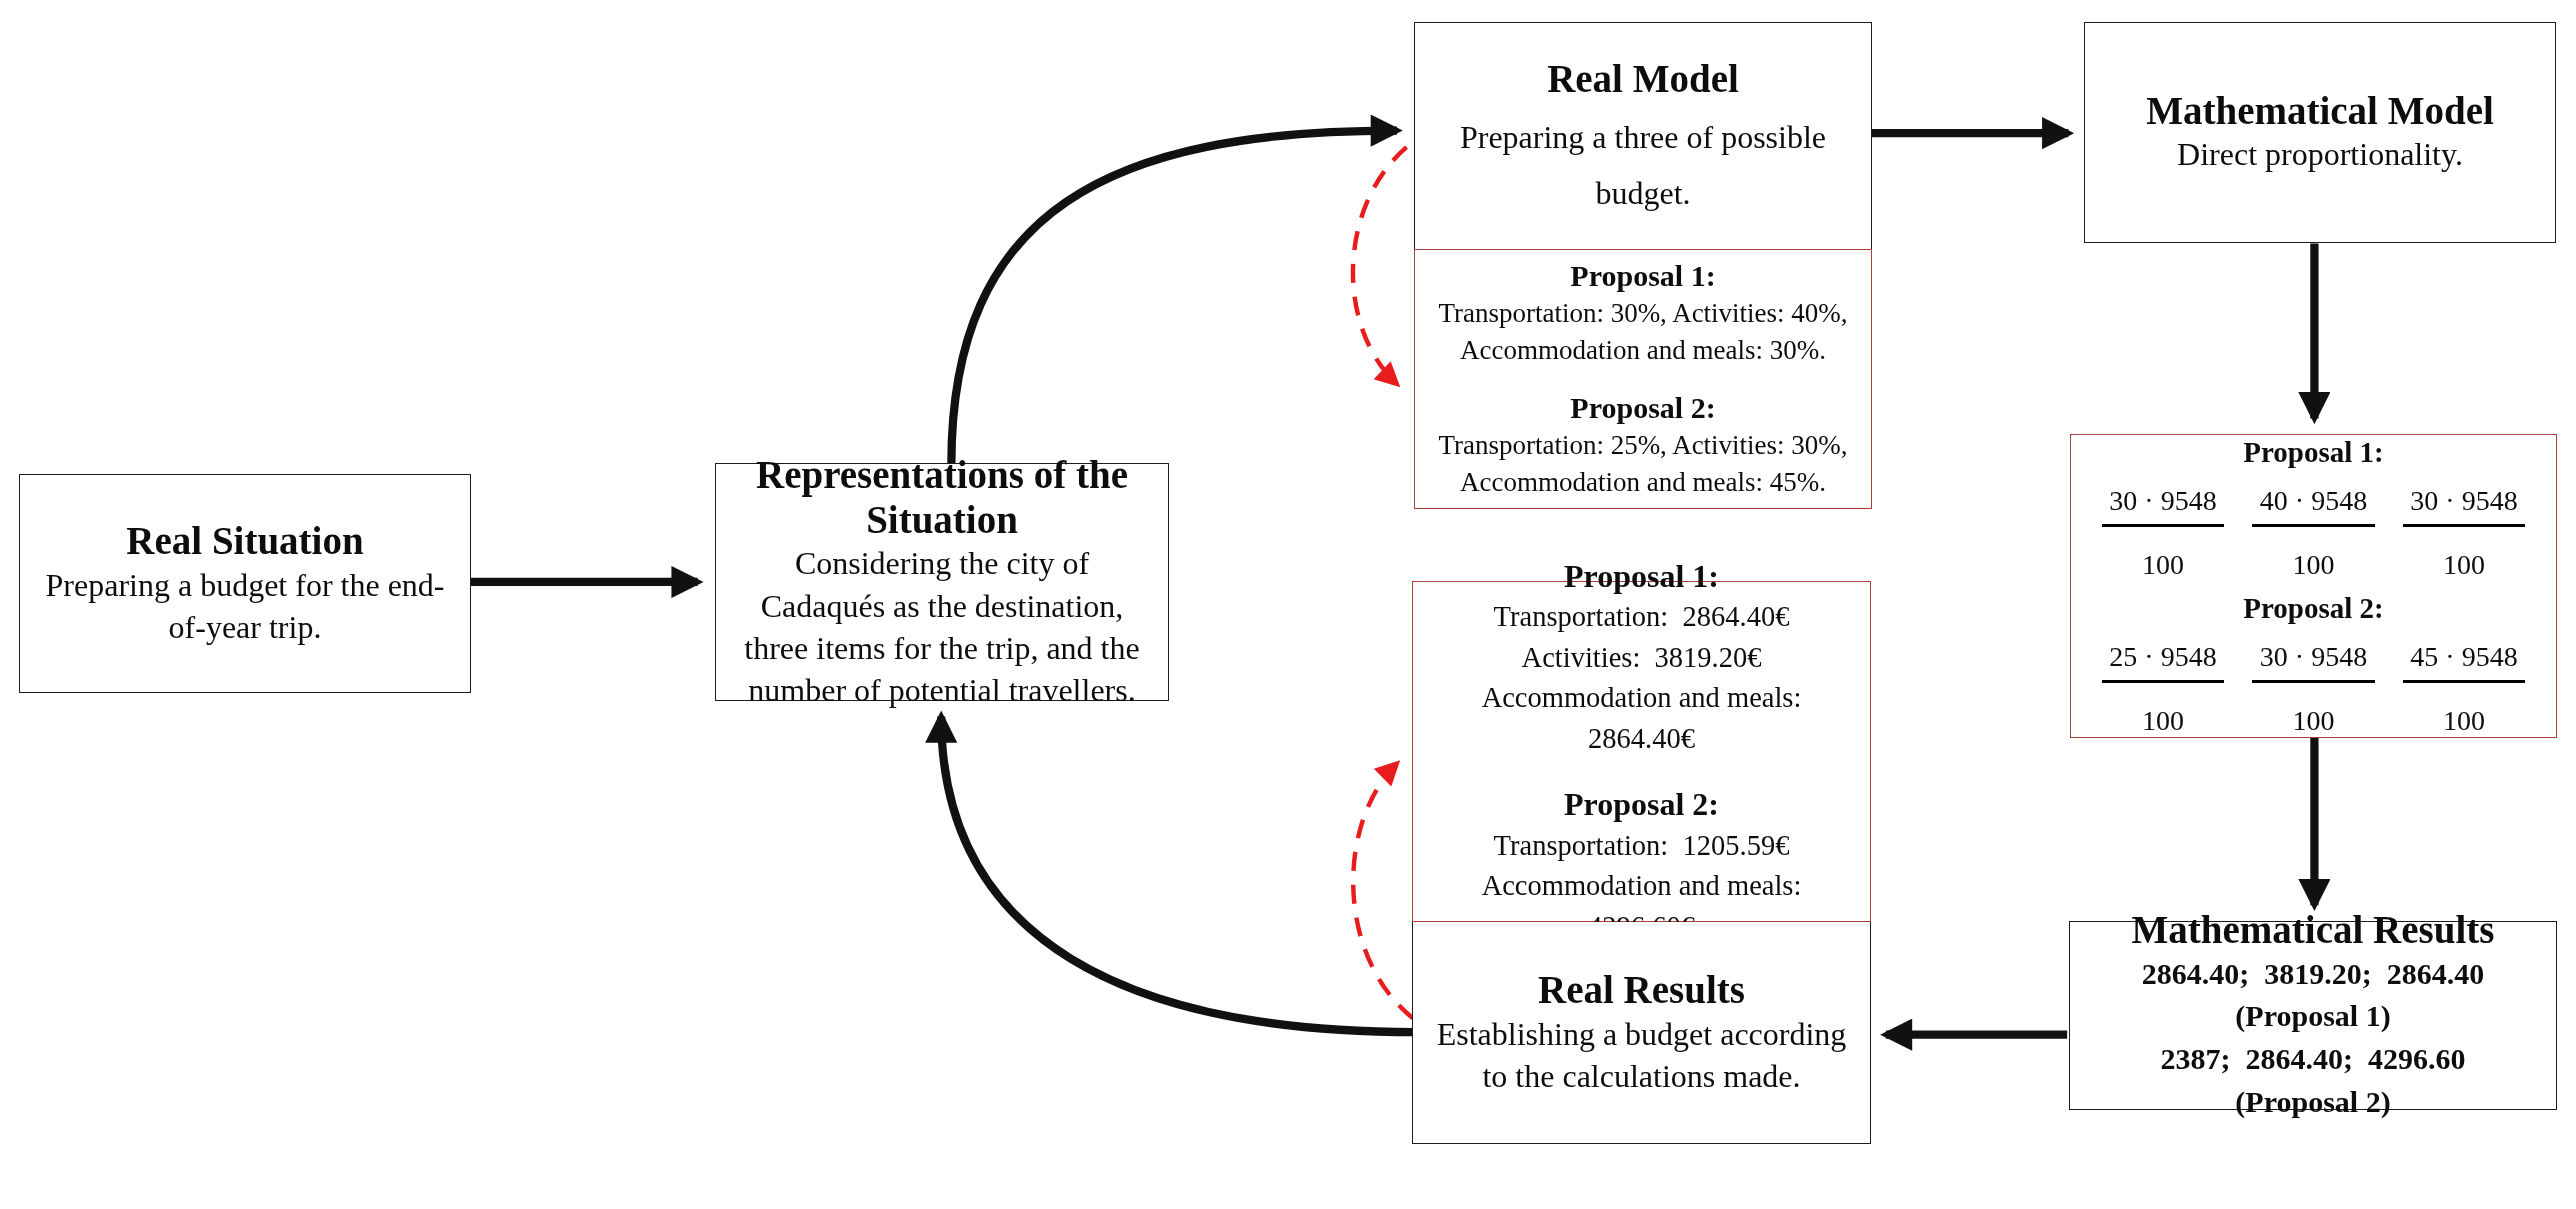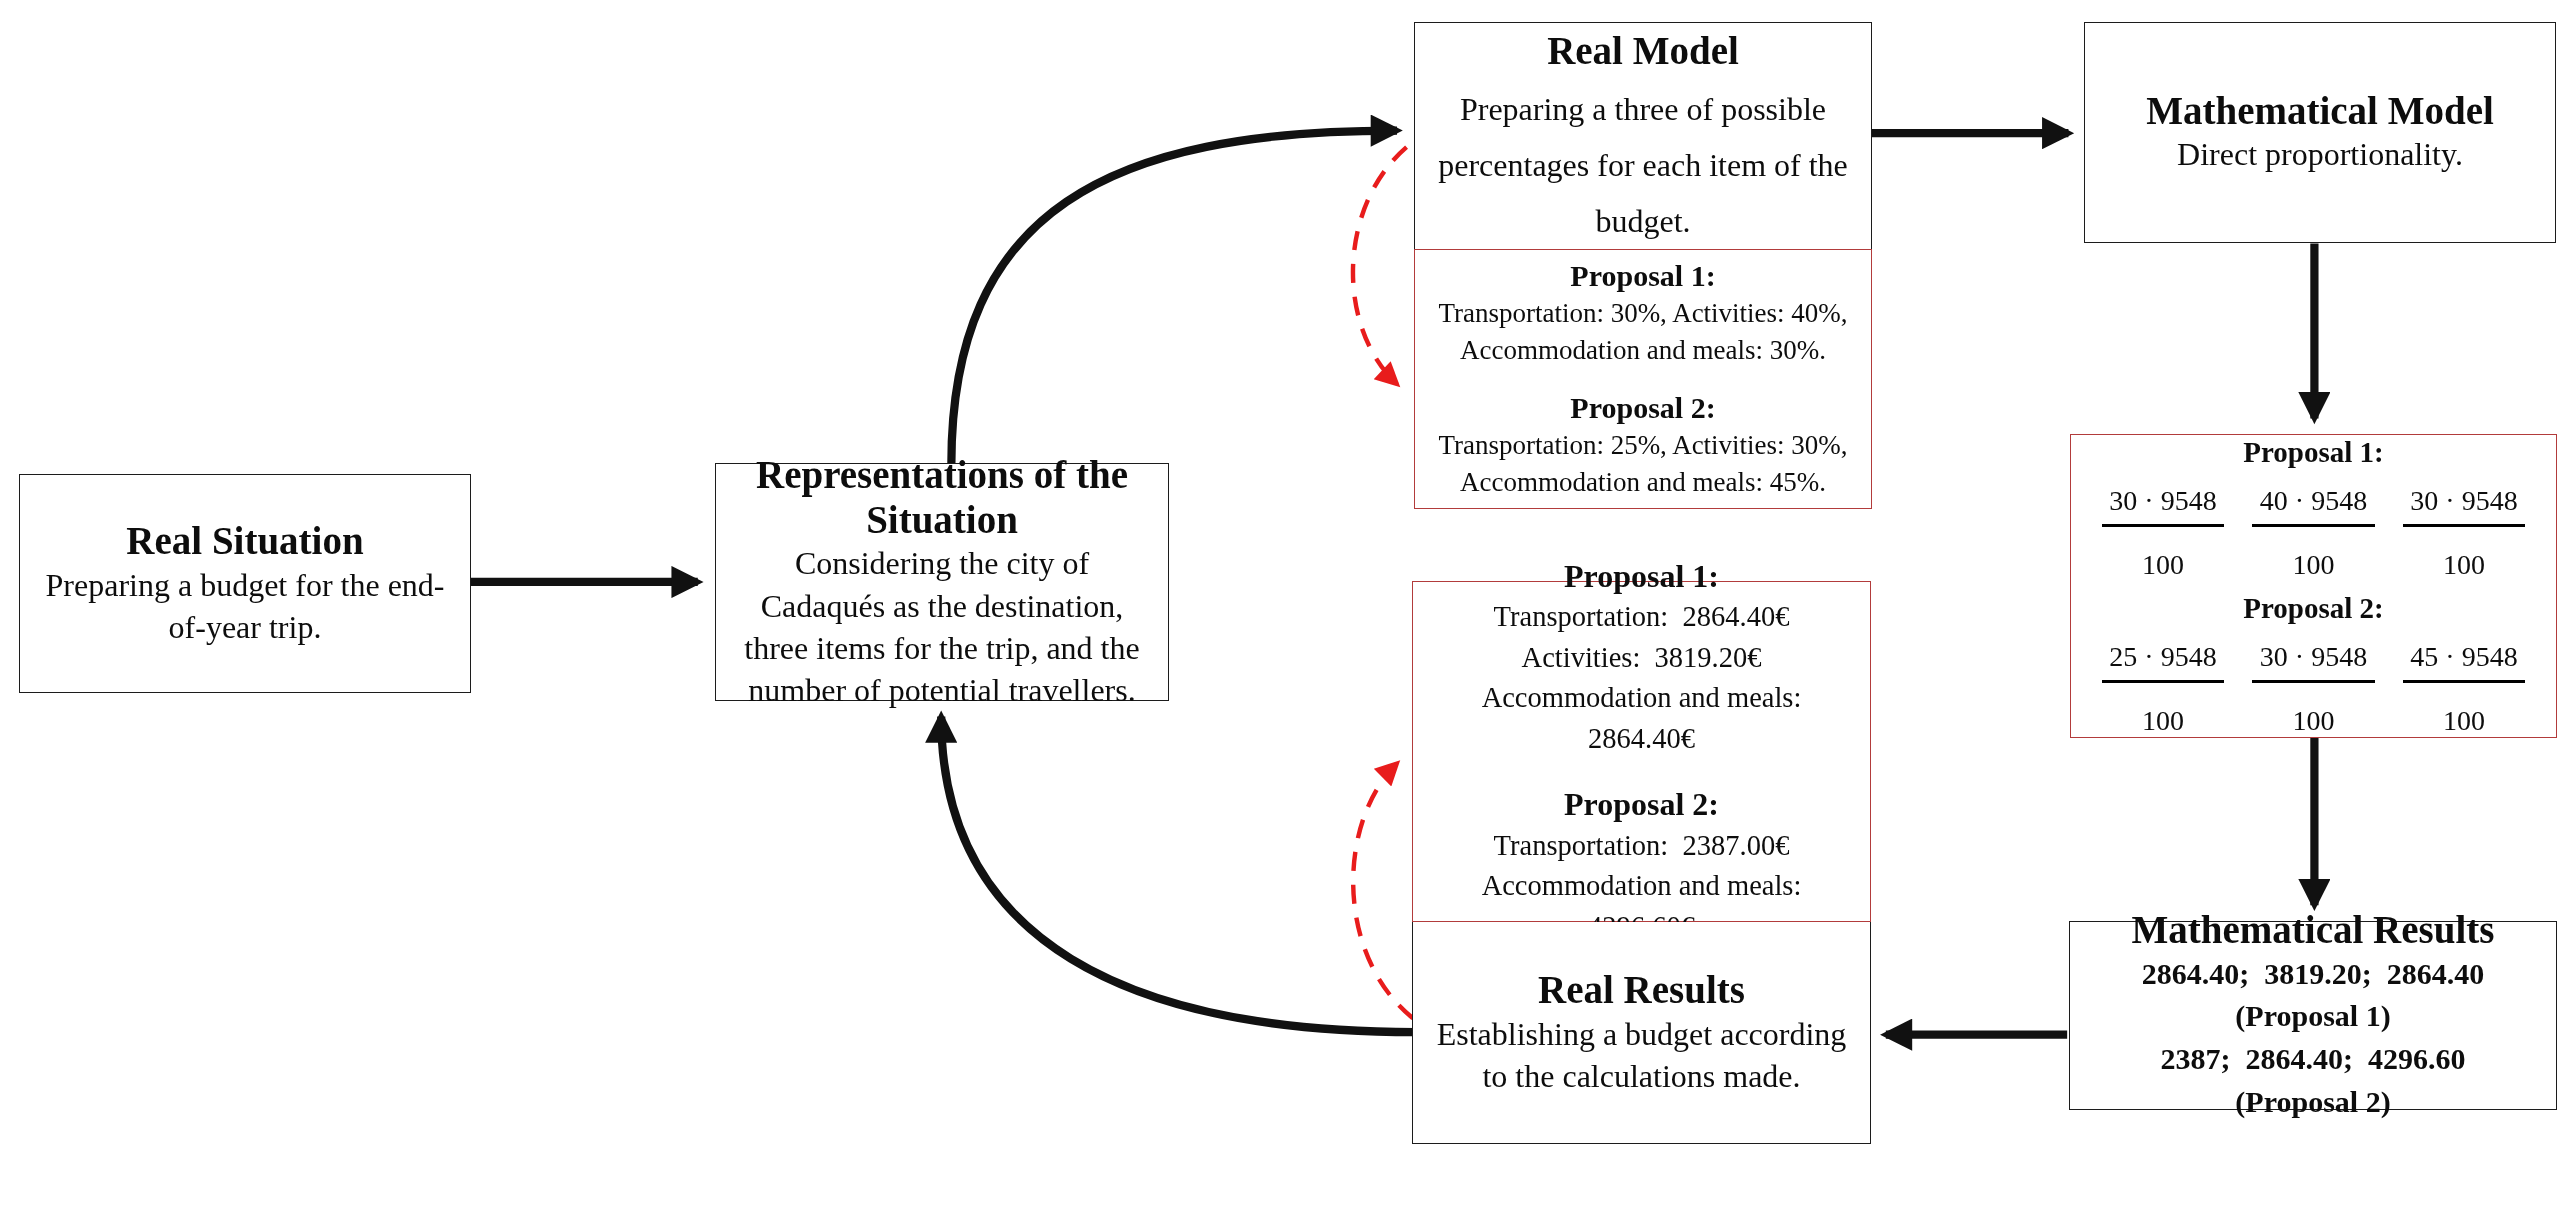--- a/index.html
+++ b/index.html
@@ -80,21 +80,20 @@
     <div class="box-title">Situation</div>
     <div class="box-line">Considering the city of</div>
     <div class="box-line">Cadaqués as the destination,</div>
     <div class="box-line">three items for the trip, and the</div>
     <div class="box-line">number of potential travellers.</div>
   </div>
 
   <div class="box no-bottom" style="left:1414px;top:21.6px;width:458px;height:227px;">
     <div class="box-title">Real Model</div>
     <div class="box-line">Preparing a three of possible</div>
-    <div class="box-line">percentages for each item of the</div>
     <div class="box-line">budget.</div>
   </div>
 
   <div class="box red" style="left:1414px;top:249px;width:458px;height:260px;">
     <div class="group">
       <div class="group-title">Proposal 1:</div>
       <div class="group-line">Transportation: 30%, Activities: 40%,</div>
       <div class="group-line">Accommodation and meals: 30%.</div>
     </div>
     <div class="group">
@@ -156,21 +155,21 @@
 
   <div class="box red" style="left:1412px;top:581px;width:459px;height:341px;">
     <div class="egroup">
       <div class="egroup-title">Proposal 1:</div>
       <div class="egroup-line">Transportation:  2864.40€</div>
       <div class="egroup-line">Activities:  3819.20€</div>
       <div class="egroup-line">Accommodation and meals:  2864.40€</div>
     </div>
     <div class="egroup">
       <div class="egroup-title">Proposal 2:</div>
-      <div class="egroup-line">Transportation:  2387.00€</div>
+      <div class="egroup-line">Transportation:  1205.59€</div>
       <div class="egroup-line">Accommodation and meals:  4296.60€</div>
     </div>
   </div>
 
   <div class="box no-top" style="left:1412px;top:922px;width:459px;height:222px;">
     <div class="box-title">Real Results</div>
     <div class="box-line">Establishing a budget according</div>
     <div class="box-line">to the calculations made.</div>
   </div>
 

